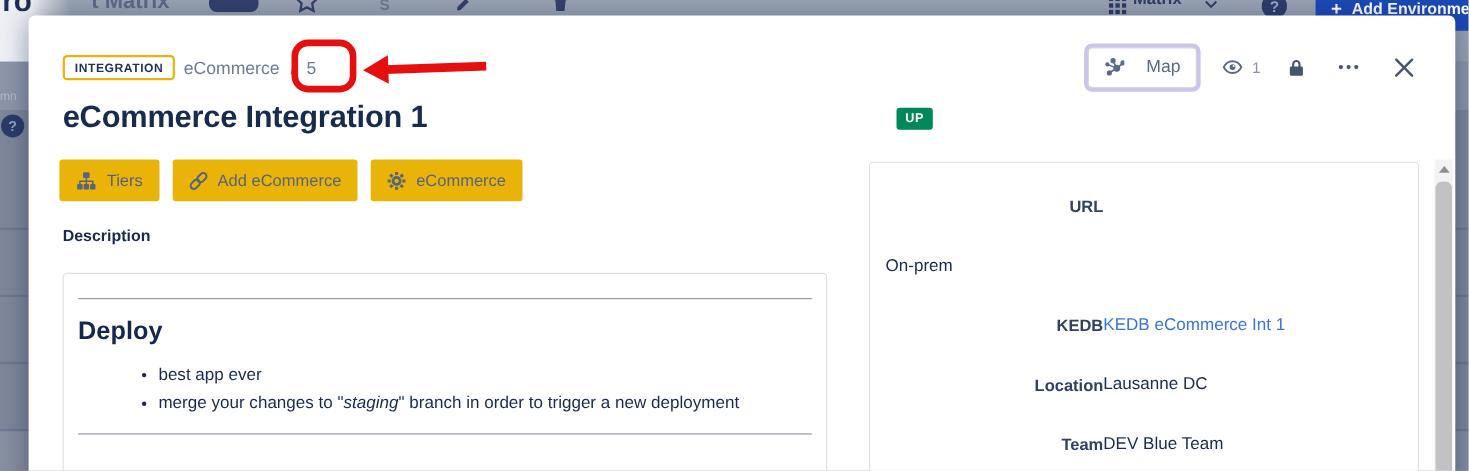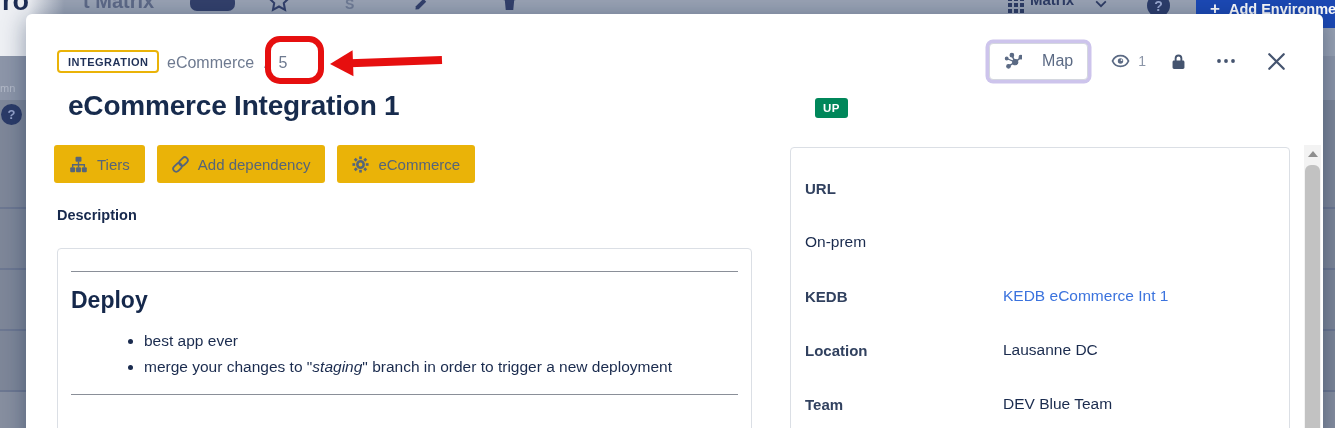--- a/index.html
+++ b/index.html
@@ -53,41 +53,41 @@
   .map-btn { display:inline-flex; align-items:center; gap:20px; height:37px; padding:0 14px; background:#fff;
     border:1px solid #d4d7df; border-radius:4px; color:#5b6a84; font-size:16px; cursor:pointer;
     box-shadow:0 0 0 3.5px #cdc4ec; margin-right:22px; }
   .icon-btn { display:inline-flex; align-items:center; justify-content:center; background:none; border:none;
     color:#45546f; cursor:pointer; padding:0; }
   .watchers { display:inline-flex; align-items:center; gap:7px; margin-right:24px; color:#5b6a84; }
   .watch-count { font-size:14px; color:#8b95a7; }
   .lock-btn { margin-right:26px; }
   .more-btn { margin-right:27px; }
 
-  .page-title { position:absolute; left:42px; top:76px; font-size:28px; font-weight:700; color:#172b4d; letter-spacing:-.2px; }
+  .page-title { position:absolute; left:31px; top:76px; font-size:28px; font-weight:700; color:#172b4d; letter-spacing:-.2px; }
   .up-badge { position:absolute; left:789px; top:84px; background:var(--color-status-up-bg,#00875A); color:#fff;
     font-size:11.5px; font-weight:700; letter-spacing:.4px; padding:4px 8px; border-radius:3px; }
 
   .btn-row { position:absolute; left:28px; top:131px; display:flex; gap:12px; }
   .subtle-btn { display:inline-flex; align-items:center; gap:9px; height:38px; padding:0 15px; background:#eab308;
     border:none; border-radius:3px; color:#566579; font-size:15px; cursor:pointer; }
 
   .desc-label { position:absolute; left:31px; top:193px; font-size:14.5px; font-weight:700; color:#17294d; }
   .desc-box { position:absolute; left:31px; top:234px; width:695px; height:320px; border:1px solid #dbdfe5; border-radius:4px; padding:0 13px; }
   .desc-box hr { border:none; border-top:1px solid #8a8f98; }
   .desc-hr1 { margin-top:22px; }
   .desc-heading { margin-top:15px; font-size:23px; font-weight:700; color:#15284b; }
   .desc-list { margin-top:14px; padding-left:25px; font-size:15.5px; color:#1a2b4e; }
   .desc-list li { line-height:26px;margin-left:48px; }
   .desc-hr2 { margin-top:14px; }
 
   .detail-panel { position:absolute; left:764px; top:133px; width:500px; height:387px;
     border:1px solid #dbdfe5; border-radius:4px; padding:13px 0 0 14px; background:#fff; }
   .detail-row { display:flex; align-items:center; height:54px; }
-  .detail-label { width:198px; font-size:15px; font-weight:700; color:#31415f; }
+  .detail-label { width:198px; font-size:15px; font-weight:700; color:#31415f;text-align:right; }
   .detail-value { font-size:15.5px; color:#1a2b4e; }
   a.detail-value { color:var(--color-link,#3b73de); text-decoration:none; cursor:pointer; }
 
   .scrollbar { position:absolute; right:2px; top:131px; width:17px; height:389px; background:#f3f3f3; }
   .scroll-up { width:17px; height:17px; display:flex; align-items:center; justify-content:center; cursor:pointer; }
   .scroll-up .tri { width:0; height:0; border-left:5px solid transparent; border-right:5px solid transparent; border-bottom:6px solid #8f8f8f; }
   .scroll-thumb { position:absolute; left:1px; top:20px; width:15px; height:369px; background:#c2c2c2; border-radius:6px 6px 0 0; cursor:pointer; }
 
   svg { display:block; }
 </style>
@@ -243,21 +243,21 @@
     </button>
     <button class="subtle-btn">
       <span>
         <svg width="17" height="17" viewBox="0 0 16 16">
             <g transform="rotate(-45 8 8)" fill="none" stroke="currentColor" stroke-width="1.7">
               <rect x="-0.5" y="5.2" width="9" height="5.6" rx="2.8"></rect>
               <rect x="7.5" y="5.2" width="9" height="5.6" rx="2.8"></rect>
             </g>
           </svg>
       </span>
-      <span>Add dependency</span>
+      <span>Add eCommerce</span>
     </button>
     <button class="subtle-btn">
       <span>
         <svg width="17" height="17" viewBox="0 0 16 16">
             <circle cx="8" cy="8" r="3" fill="none" stroke="currentColor" stroke-width="2.4"></circle>
             <g stroke="currentColor" stroke-width="2.5">
               <line x1="8" y1="0.4" x2="8" y2="3"></line>
               <line x1="8" y1="13" x2="8" y2="15.6"></line>
               <line x1="0.4" y1="8" x2="3" y2="8"></line>
               <line x1="13" y1="8" x2="15.6" y2="8"></line>

